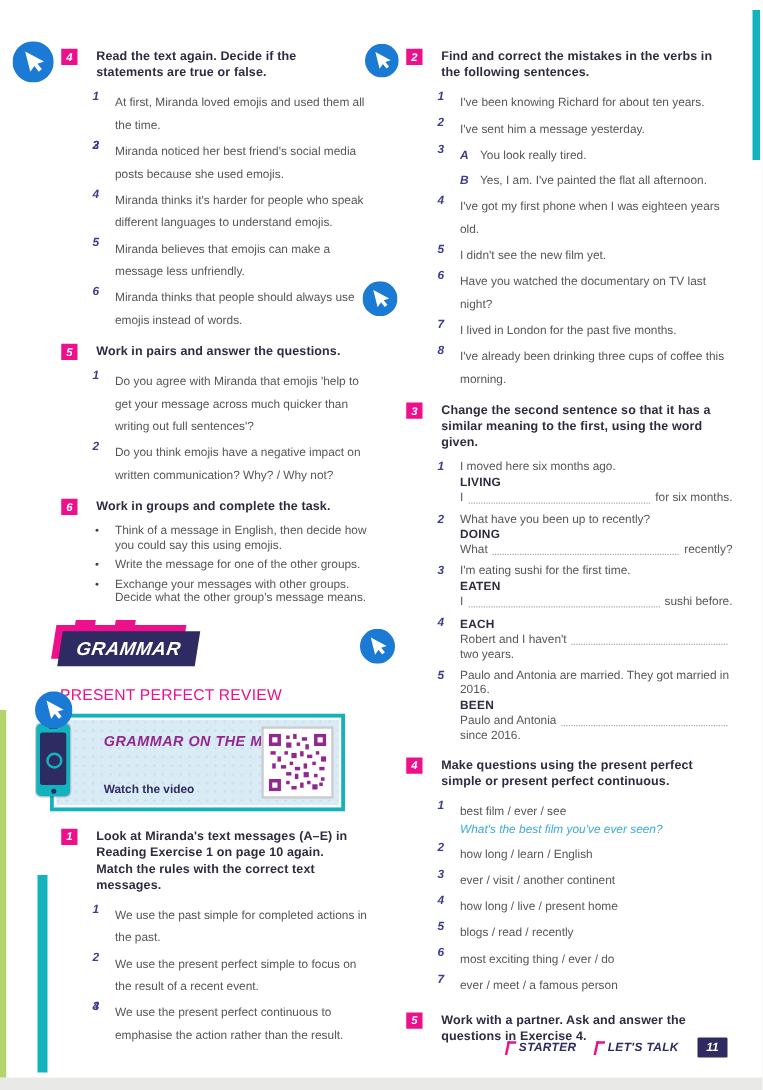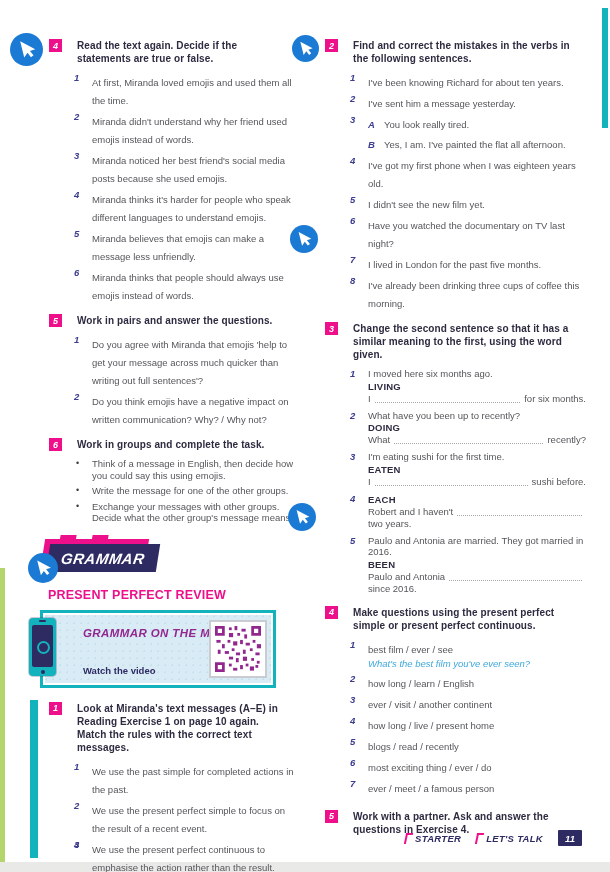--- a/index.html
+++ b/index.html
@@ -62,21 +62,21 @@
   .banner-tab2{position:absolute;left:44px;top:-9px;width:16px;height:8px;background:#ee0f8a;transform:skewX(-9deg);}
   .banner-navy{
     position:absolute;left:0;top:0;width:110px;height:28px;background:#2e2a62;
     transform:skewX(-9deg);display:flex;align-items:center;justify-content:center;
   }
   .banner-navy span{
     color:#fff;font-size:15px;font-weight:bold;font-style:italic;letter-spacing:.5px;
     transform:skewX(0deg);
   }
   .section-title{
-    margin:10px 0 8px -22px;font-size:12.5px;font-weight:bold;color:#ee0f8a;letter-spacing:.2px;
+    margin:10px 0 8px -22px;font-size:12.5px;font-weight:normal;color:#ee0f8a;letter-spacing:.2px;
   }
 
   
   .video-box{
     position:relative;margin-left:-30px;width:230px;height:72px;
     background:#d9ecf6;border:3px solid #12b3bd;box-shadow:inset 0 0 0 2px #fff;
     background-image:radial-gradient(#c6e0ef 1px, transparent 1px);background-size:7px 7px;
   }
   .vb-title{position:absolute;left:40px;top:14px;font-size:11.5px;font-weight:bold;font-style:italic;color:#92278f;letter-spacing:.4px;}
   .vb-sub{position:absolute;left:40px;top:32px;font-size:9.5px;font-weight:bold;color:#2e2a62;margin-top:20px;}
@@ -120,21 +120,21 @@
 
     <div class="ex">
       <div class="ex-head">
         <span class="badge">
             <i>4</i>
           </span>
         <h3>Read the text again. Decide if the statements are true or false.</h3>
       </div>
       <ol class="items">
         <li><span class="n">1</span><span class="t">At first, Miranda loved emojis and used them all the time.</span></li>
-        <li><span class="n">2</span><span class="t">Miranda didn't understand why her friend used emojis instead of words.</span></li>
+        <li><span class="n">2</span></li>
         <li><span class="n">3</span><span class="t">Miranda noticed her best friend's social media posts because she used emojis.</span></li>
         <li><span class="n">4</span><span class="t">Miranda thinks it's harder for people who speak different languages to understand emojis.</span></li>
         <li><span class="n">5</span><span class="t">Miranda believes that emojis can make a message less unfriendly.</span></li>
         <li><span class="n">6</span><span class="t">Miranda thinks that people should always use emojis instead of words.</span></li>
       </ol>
     </div>
 
     <div class="ex">
       <div class="ex-head">
         <span class="badge">

